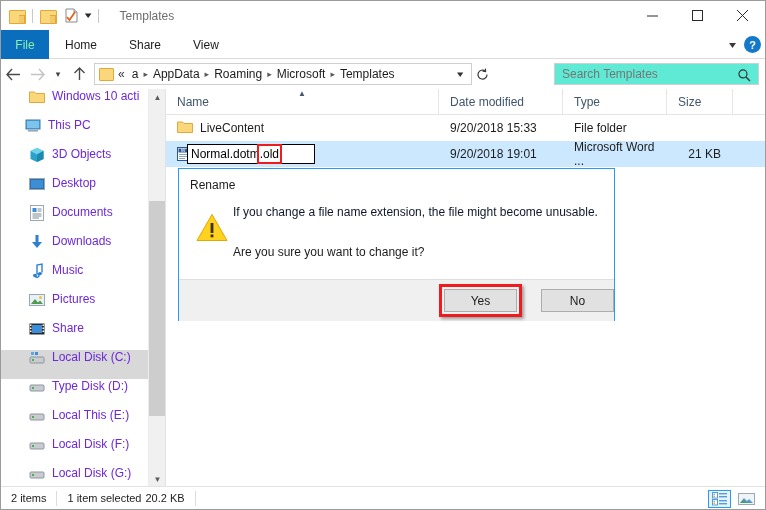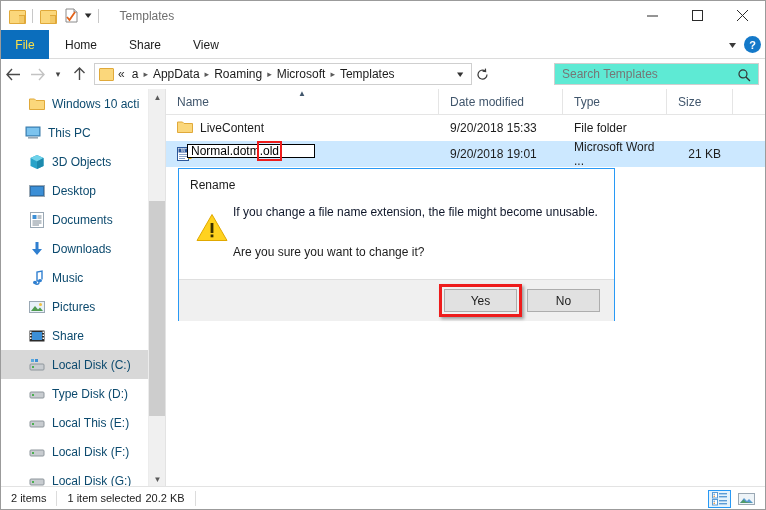--- a/index.html
+++ b/index.html
@@ -56,21 +56,21 @@
   #ribbon {
     position: absolute; left: 0; top: 29px; width: 764px; height: 29px;
     background: #ffffff; display: flex; align-items: stretch;
     border-bottom: 1px solid #dcdcdc;
   }
   .rtab {
     display: flex; align-items: center; justify-content: center;
     font-size: 12px; color: #1c1c1c; padding: 0 16px; height: 29px;
   }
   .rtab.file {
-    background: #0b6ebd; color: #fde047; width: 48px; padding: 0;
+    background: #0b6ebd; color: #86efac; width: 48px; padding: 0;
   }
   .ribbon-right {
     position: absolute; right: 4px; top: 0; height: 29px;
     display: flex; align-items: center; gap: 9px;
   }
   .ribbon-chevron { font-size: 10px; color: #3a3a3a; transform: scaleX(1.4); }
   .help-ico {
     width: 17px; height: 17px; border-radius: 50%; background: #1479c9;
     color: #fff; font-size: 11px; font-weight: bold;
     display: flex; align-items: center; justify-content: center;
@@ -115,22 +115,22 @@
   
   #body {
     position: absolute; left: 0; top: 88px; width: 764px; height: 399px;
     display: flex;
   }
   #navpane {
     width: 165px; height: 399px; background: #ffffff; position: relative;
     border-right: 1px solid #e3e3e3; overflow: hidden;
   }
   .nav-item {
-    height: 29px; display: flex; align-items: center;
-    font-size: 12px; color: #0c4a6e; padding-left: 8px; white-space: nowrap;
+    height: 29px; display: flex; 
+    font-size: 12px; color: #6d28d9; padding-left: 8px; white-space: nowrap;
   }
   .nav-item.indent1 { padding-left: 28px; }
   .nav-item.indent0 { padding-left: 24px; }
   .nav-item.selected { background: #d8d8d8; }
   .nav-ico {
     width: 16px; height: 16px; margin-right: 7px; flex: 0 0 16px;
     display: flex; align-items: center; justify-content: center;
   }
   .nav-label { overflow: hidden; text-overflow: clip; }
 
@@ -173,21 +173,21 @@
   .frow.selected { background: #cce8ff; }
   .fcell { padding-left: 11px; display: flex; align-items: center; height: 26px; }
   .fcell.name { width: 273px; }
   .fcell.date { width: 124px; }
   .fcell.type { width: 104px; }
   .fcell.size { width: 66px; justify-content: flex-end; padding-right: 12px; padding-left: 0; }
   .fico { width: 16px; height: 16px; margin-right: 7px; flex: 0 0 16px; position: relative; }
 
   
   #renamebox {
-    position: absolute; left: 21px; top: 3px; width: 128px; height: 14px;
+    position: absolute; left: 21px; top: 3px; width: 128px; height: 20px;
     border: 1px solid #000; background: #fff;
     display: flex; align-items: center; padding-left: 3px;
     font-size: 12px; color: #000;
     z-index: 5;
   }
   #rename-ext-wrap { position: relative; }
   #rename-ext-box {
     position: absolute; left: -3px; top: -3px; right: -3px; bottom: -3px;
     border: 2px solid #ee1c1c; pointer-events: none;
   }
@@ -206,21 +206,21 @@
   #warn-ico { position: absolute; left: 17px; top: 44px; }
   #dlg-msg1 {
     position: absolute; left: 54px; top: 36px; font-size: 12px; color: #0f172a;
   }
   #dlg-msg2 {
     position: absolute; left: 54px; top: 76px; font-size: 12px; color: #1c1c1c;
   }
   #dlg-footer {
     height: 42px; background: #f0f0f0; border-top: 1px solid #dfdfdf;
     display: flex; align-items: center; justify-content: flex-end;
-    padding-right: 14px; gap: 10px; position: relative;
+    gap: 24px; position: relative;
   }
   .dlgbtn {
     width: 73px; height: 23px; background: #e1e1e1; border: 1px solid #adadad;
     font-size: 12px; color: #1c1c1c; display: flex; align-items: center; justify-content: center;
   }
   #yes-wrap { position: relative; }
   #yes-ann {
     position: absolute; left: -5px; top: -5px; right: -5px; bottom: -5px;
     border: 3px solid #ee1c1c; pointer-events: none;
     box-shadow: 2px 2px 3px rgba(0,0,0,0.35);

